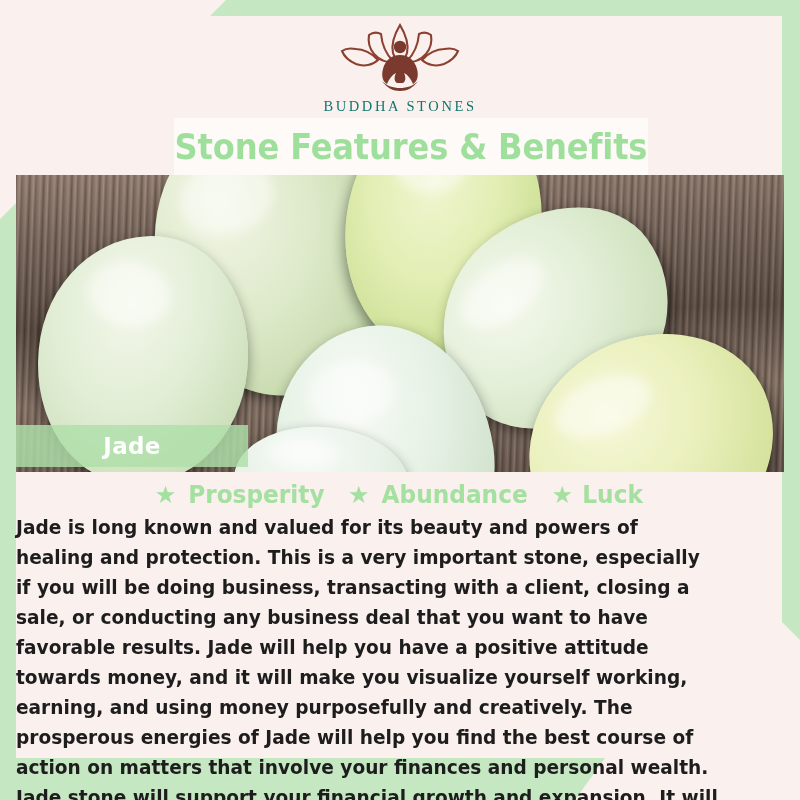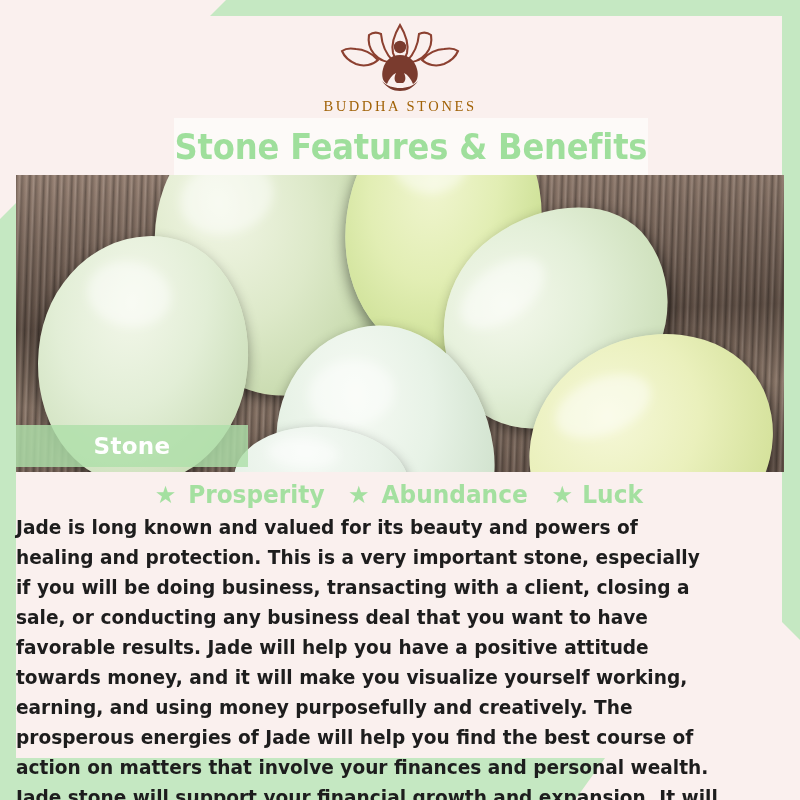--- a/index.html
+++ b/index.html
@@ -69,21 +69,21 @@
   #logo-mark {
     display: block;
     margin: 0 auto;
   }
   #logo-wordmark {
     display: block;
     margin-top: 2px;
     font-family: "Liberation Serif", serif;
     font-size: 14.5px;
     letter-spacing: 2.6px;
-    color: #a16207;
+    color: #0f766e;
     font-weight: 400;
   }
 
   
   #title-band {
     position: absolute;
     left: 174px;
     top: 118px;
     width: 474px;
     height: 57px;
@@ -267,21 +267,21 @@
     <div class="stone" id="stone-1"></div>
     <div class="stone" id="stone-2"></div>
     <div class="stone" id="stone-3"></div>
     <div class="stone" id="stone-4"></div>
     <div class="stone" id="stone-5"></div>
     <div class="stone" id="stone-6"></div>
     <div class="stone" id="stone-7"></div>
   </div>
 
   <div id="jade-chip">
-    <span id="jade-label">Stone</span>
+    <span id="jade-label">Jade</span>
   </div>
 
   <div id="benefits">
     <div class="benefit">
       <span class="benefit-star">★</span>
       <span class="benefit-label">Prosperity</span>
     </div>
     <div class="benefit">
       <span class="benefit-star">★</span>
       <span class="benefit-label">Abundance</span>

